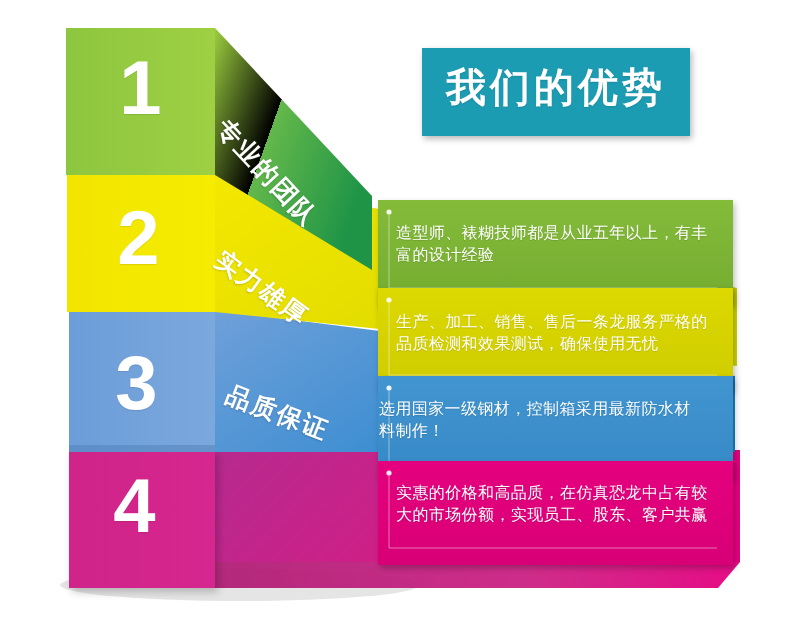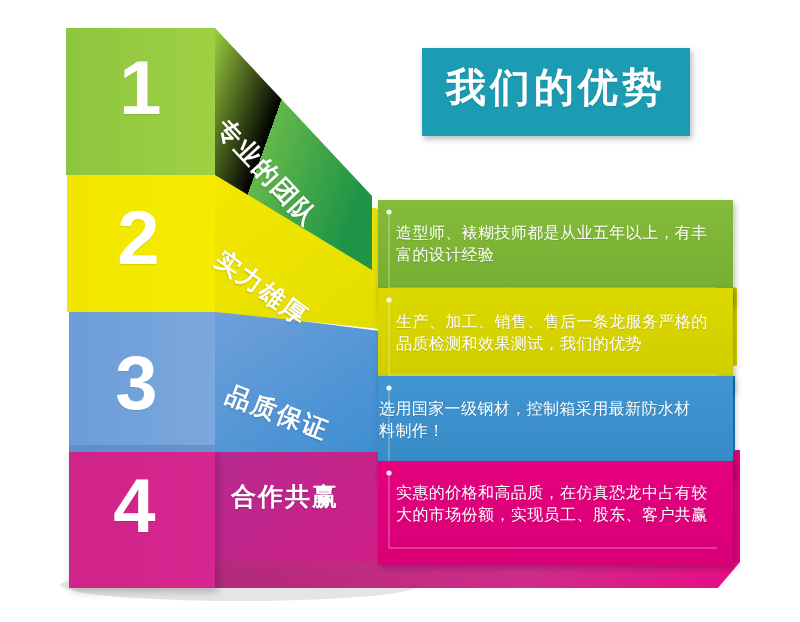--- a/index.html
+++ b/index.html
@@ -252,20 +252,19 @@
   <div class="title-text">我们的优势</div>
 
   <div class="num num-1">1</div>
   <div class="num num-2">2</div>
   <div class="num num-3">3</div>
   <div class="num num-4">4</div>
 
   <div class="slabel slabel-1">专业的团队</div>
   <div class="slabel slabel-2">实力雄厚</div>
   <div class="slabel slabel-3">品质保证</div>
-  <div class="slabel slabel-4">合作共赢</div>
 
   <div class="boxtext boxtext-1">造型师、裱糊技师都是从业五年以上，有丰富的设计经验</div>
-  <div class="boxtext boxtext-2">生产、加工、销售、售后一条龙服务严格的品质检测和效果测试，我们的优势</div>
+  <div class="boxtext boxtext-2">生产、加工、销售、售后一条龙服务严格的品质检测和效果测试，确保使用无忧</div>
   <div class="boxtext boxtext-3">选用国家一级钢材，控制箱采用最新防水材料制作！</div>
   <div class="boxtext boxtext-4">实惠的价格和高品质，在仿真恐龙中占有较大的市场份额，实现员工、股东、客户共赢</div>
 
 </div>
 
 </body></html>

